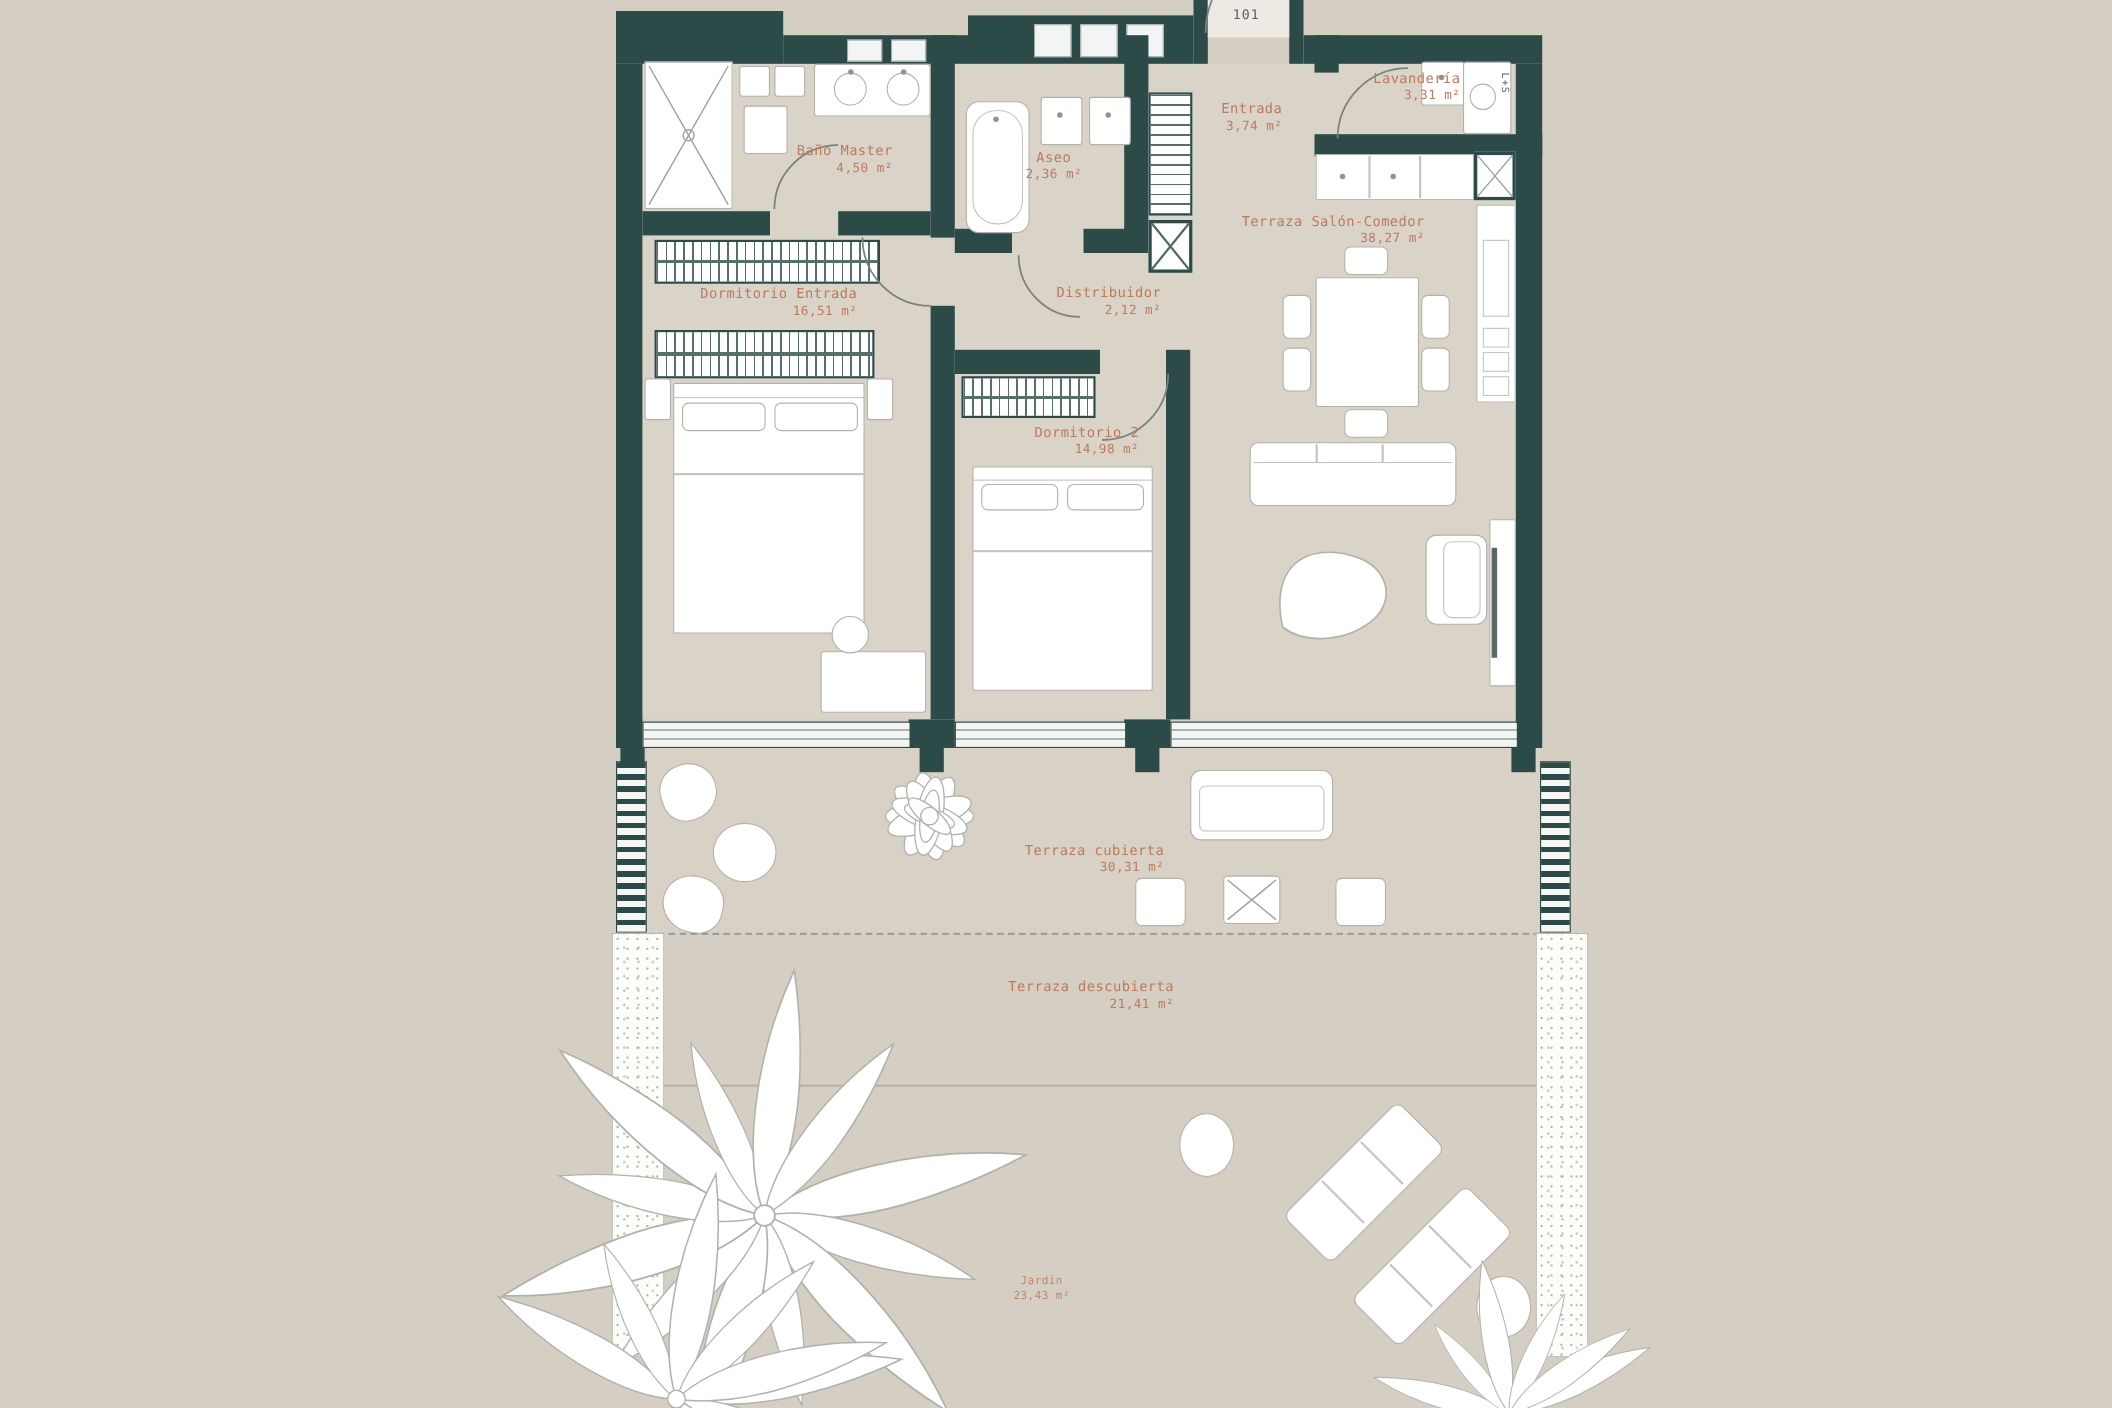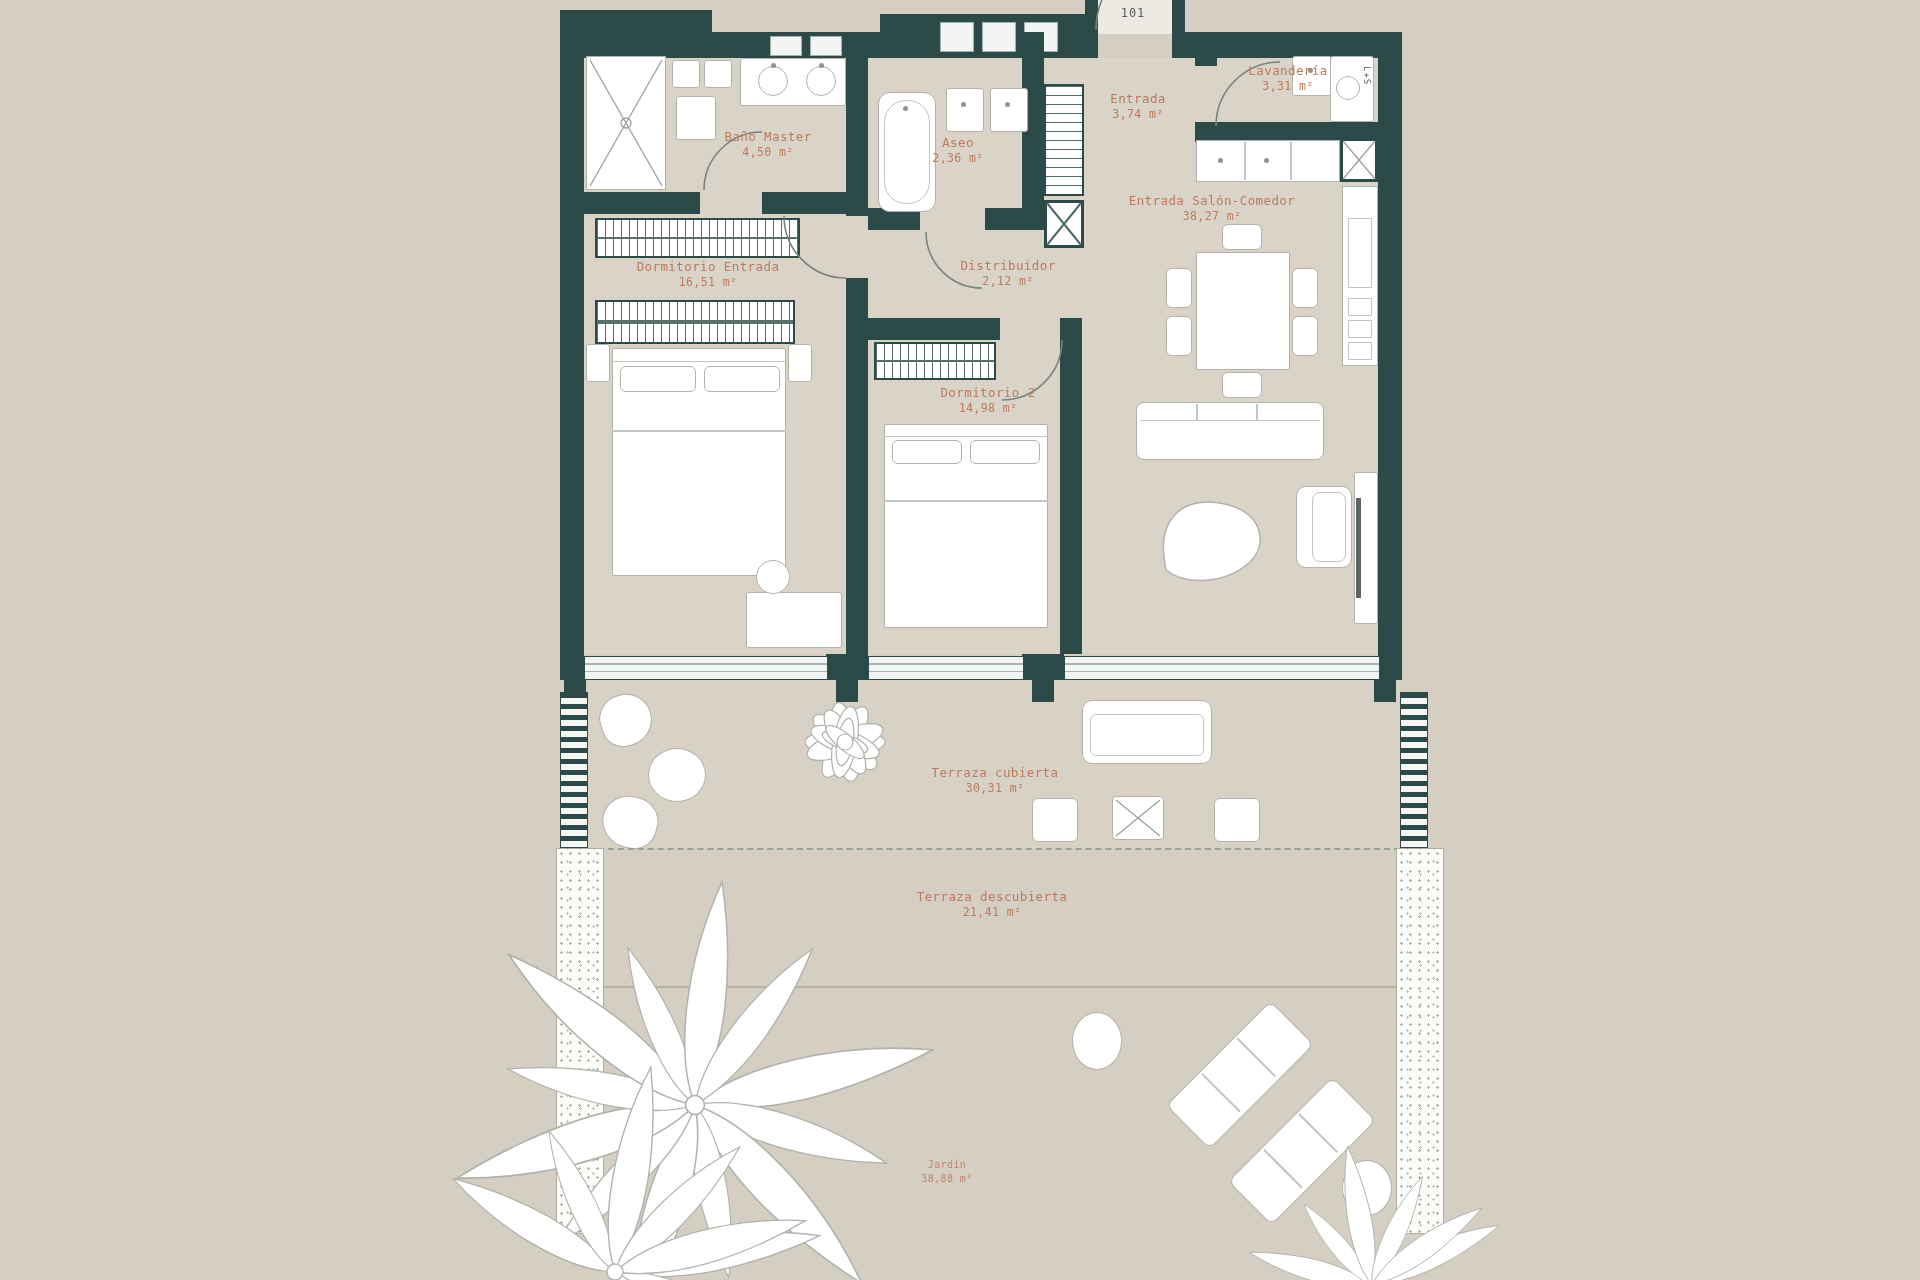--- a/index.html
+++ b/index.html
@@ -26,21 +26,21 @@
   .col{position:absolute;background-color:#fcfcf9;border:1px solid #b3aea2;box-sizing:border-box;
        background-image:radial-gradient(circle,#a9b0a9 1.1px,transparent 1.4px),
                         radial-gradient(circle,#c4c8c0 1px,transparent 1.3px);
        background-size:9px 9px,13px 13px;background-position:0 0,4px 6px;}
   .dash{position:absolute;border-top:2px dashed #98a29b;}
   .gline{position:absolute;background:#b8b2a5;}
   .pouf{position:absolute;background:#fff;border:1.5px solid #b2b2aa;border-radius:50%;box-sizing:border-box;}
   .circle{position:absolute;background:#fff;border:1.5px solid #b2b2aa;border-radius:50%;box-sizing:border-box;}
   .rl{position:absolute;transform:translateX(-50%);text-align:center;color:#bd7a5c;
       font-size:12.5px;line-height:1.38;letter-spacing:.4px;white-space:nowrap;z-index:45;}
-  .rl .a{font-size:11.5px;}
+  .rl .a{font-size:11.5px;text-align:right;}
   .rl.sm{font-size:10px;opacity:.85;}
   .rl.sm .a{font-size:10px;}
   .dnum{position:absolute;transform:translateX(-50%);color:#53605c;font-size:12px;letter-spacing:1px;z-index:45;}
   .vtxt{position:absolute;writing-mode:vertical-rl;font-size:9px;color:#50665f;letter-spacing:1px;z-index:20;}
   .watermark{position:absolute;transform:translateX(-50%);color:rgba(255,255,255,.82);
       font-family:"Liberation Sans",sans-serif;font-size:30px;letter-spacing:1.5px;z-index:60;white-space:nowrap;}
   #overlay{position:absolute;left:0;top:0;z-index:40;pointer-events:none;}
   .arc{fill:none;stroke:#77837e;stroke-width:1.6;}
   .xln{stroke:#9aa29c;stroke-width:1.3;fill:none;}
   .xln2{stroke:#4d6a66;stroke-width:2;fill:none;}
@@ -292,21 +292,21 @@
   </div>
   <div class="rl" style="left:1138px;top:90px;">
     <div>Entrada</div>
     <div class="a">3,74 m²</div>
   </div>
   <div class="rl" style="left:1288px;top:62px;">
     <div>Lavandería</div>
     <div class="a">3,31 m²</div>
   </div>
   <div class="rl" style="left:1212px;top:192px;">
-    <div>Entrada Salón-Comedor</div>
+    <div>Terraza Salón-Comedor</div>
     <div class="a">38,27 m²</div>
   </div>
   <div class="rl" style="left:1008px;top:257px;">
     <div>Distribuidor</div>
     <div class="a">2,12 m²</div>
   </div>
   <div class="rl" style="left:708px;top:258px;">
     <div>Dormitorio Entrada</div>
     <div class="a">16,51 m²</div>
   </div>
@@ -317,17 +317,17 @@
   <div class="rl" style="left:995px;top:764px;">
     <div>Terraza cubierta</div>
     <div class="a">30,31 m²</div>
   </div>
   <div class="rl" style="left:992px;top:888px;">
     <div>Terraza descubierta</div>
     <div class="a">21,41 m²</div>
   </div>
   <div class="rl sm" style="left:947px;top:1158px;">
     <div>Jardín</div>
-    <div class="a">38,88 m²</div>
+    <div class="a">23,43 m²</div>
   </div>
 
 
 </div>
 
 </body></html>

